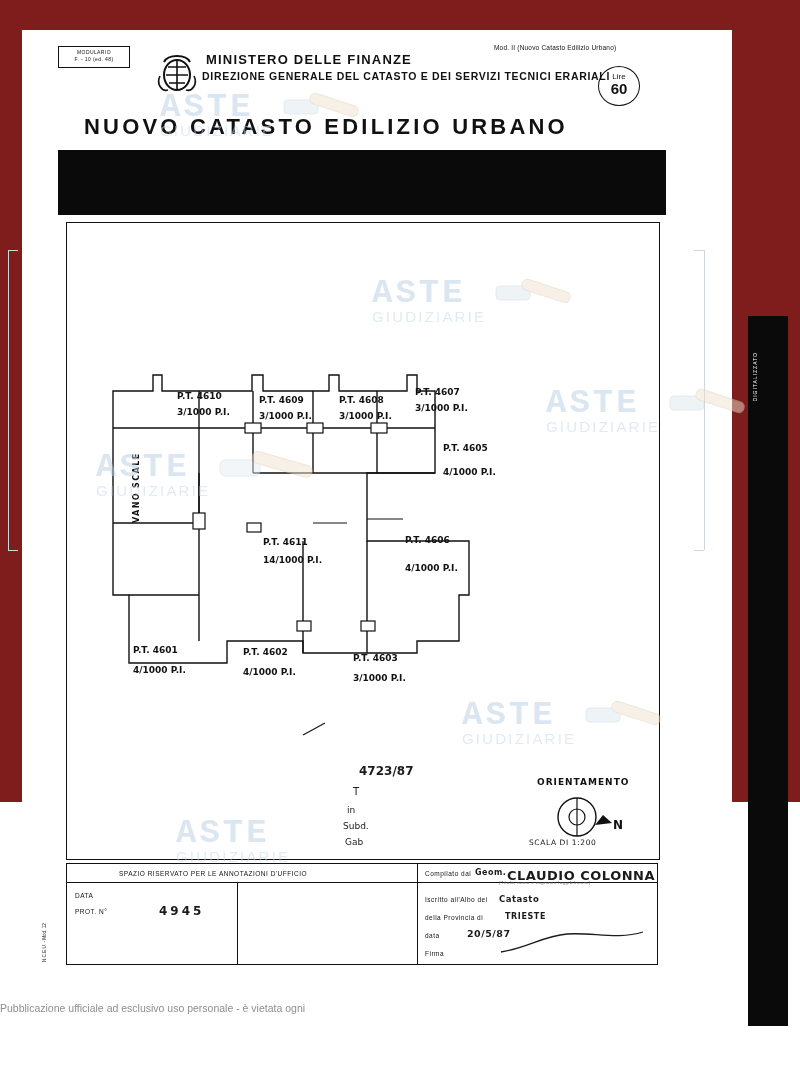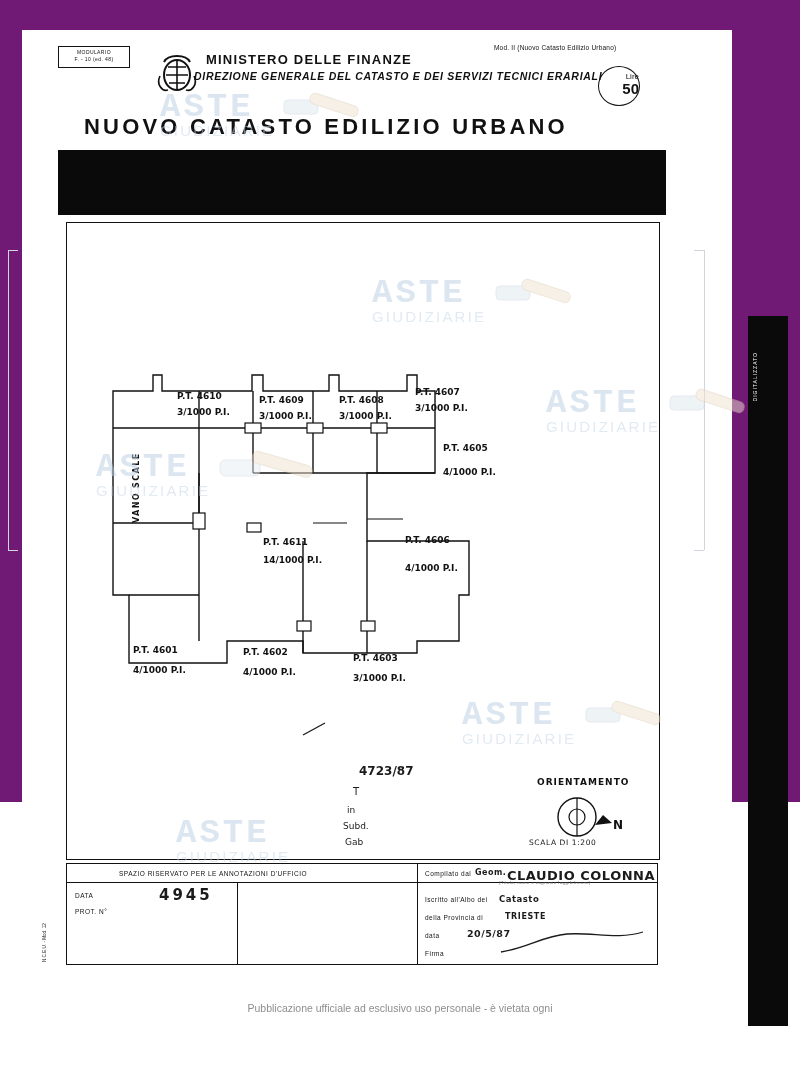--- a/index.html
+++ b/index.html
@@ -1,33 +1,33 @@
 <!DOCTYPE html>
 <html><head>
 <meta charset="utf-8">
 <style>
   html,body{margin:0;padding:0;background:#ffffff;}
   body{width:800px;height:1069px;position:relative;font-family:"Liberation Sans",sans-serif;overflow:hidden;}
 
-  .page{position:absolute;left:0;top:0;width:800px;height:802px;background:#701a75;}
+  .page{position:absolute;left:0;top:0;width:800px;height:802px;background:#7f1d1d;}
 
   
   .sheet{position:absolute;left:22px;top:30px;width:710px;height:990px;background:#fff;}
 
   
   .edge{position:absolute;background:#cfd6dd;}
 
   
   .hdr{position:absolute;left:36px;top:14px;width:625px;height:64px;}
   .modbox{position:absolute;left:0px;top:2px;width:72px;height:22px;border:1px solid #111;font-size:5px;line-height:7px;text-align:center;padding-top:2px;box-sizing:border-box;letter-spacing:.4px;color:#111;}
   .stemma{position:absolute;left:98px;top:6px;width:42px;height:46px;}
   .minline1{position:absolute;left:148px;top:8px;font-size:13px;font-weight:bold;letter-spacing:1.2px;color:#111;}
-  .minline2{position:absolute;left:136px;top:26px;font-size:10.5px;font-weight:bold;letter-spacing:.7px;color:#111;font-style:italic;}
+  .minline2{position:absolute;left:144px;top:26px;font-size:10.5px;font-weight:bold;letter-spacing:.7px;color:#111;}
   .topright{position:absolute;left:436px;top:0px;font-size:6.5px;color:#111;letter-spacing:.2px;}
-  .lirebox{position:absolute;left:540px;top:22px;width:42px;height:40px;border:1.5px solid #111;border-radius:50%;text-align:right;font-size:8px;padding-top:5px;box-sizing:border-box;color:#111;}
+  .lirebox{position:absolute;left:540px;top:22px;width:42px;height:40px;border:1.5px solid #111;border-radius:50%;text-align:center;font-size:8px;padding-top:5px;box-sizing:border-box;color:#111;}
   .lirebox b{display:block;font-size:15px;line-height:15px;}
 
   .bigtitle{position:absolute;left:62px;top:84px;font-size:22px;font-weight:bold;letter-spacing:3.2px;color:#111;}
 
   
   .redact{position:absolute;left:36px;top:120px;width:608px;height:65px;background:#0a0a0a;}
 
   
   .frame{position:absolute;left:44px;top:192px;width:592px;height:636px;border:1px solid #111;background:#fff;}
 
@@ -48,21 +48,21 @@
   .rightbar-txt{position:absolute;left:752px;top:352px;width:14px;color:#fff;font-size:5px;writing-mode:vertical-rl;transform:rotate(180deg);letter-spacing:1px;}
 
   
   .wm{position:absolute;opacity:.5;pointer-events:none;user-select:none;}
   .wm .a{font-size:34px;letter-spacing:3px;color:#b9cfe2;font-weight:bold;font-family:Liberation Mono, monospace;line-height:30px;}
   .wm .b{font-size:15px;letter-spacing:2.2px;color:#c3d6e6;font-family:Liberation Sans, sans-serif;}
   .gavel{position:absolute;}
 
   .wmurl{position:absolute;left:150px;top:928px;font-size:32px;letter-spacing:1px;color:#c7d8e6;font-weight:bold;opacity:.85;}
 
-  .footer{position:absolute;left:0;top:1000px;width:800px;text-align:center;color:#8e8e8e;font-size:10.5px;line-height:17px;}
+  .footer{position:absolute;left:0;top:1000px;width:800px;text-align:left;color:#8e8e8e;font-size:10.5px;line-height:17px;}
 </style>
 </head>
 <body>
 
 <div class="page">
 
   <div class="sheet">
 
     <div class="edge" style="left:-14px;top:220px;width:1px;height:300px;"></div>
     <div class="edge" style="left:682px;top:220px;width:1px;height:300px;"></div>
@@ -87,21 +87,21 @@
           <path d="M38 26 C42 34 36 42 30 40" fill="none" stroke="#111" stroke-width="1.6"></path>
         </svg>
       </div>
 
       <div class="minline1">MINISTERO DELLE FINANZE</div>
       <div class="minline2">DIREZIONE GENERALE DEL CATASTO E DEI SERVIZI TECNICI ERARIALI</div>
       <div class="topright">Mod. II (Nuovo Catasto Edilizio Urbano)</div>
 
       <div class="lirebox">
         <span>Lire</span>
-        <b>50</b>
+        <b>60</b>
       </div>
     </div>
 
     <div class="bigtitle">NUOVO CATASTO EDILIZIO URBANO</div>
 
     <div class="redact"></div>
 
     <div class="frame">
       <svg class="plan" viewBox="0 0 592 636">
         <g stroke="#111" fill="none" stroke-width="1.4">
@@ -192,21 +192,21 @@
 
     <div class="btable">
       <div class="bt-vline" style="left:350px;"></div>
       <div class="bt-vline" style="left:170px;top:18px;"></div>
       <div class="bt-hline" style="top:18px;"></div>
 
       <div class="bt-lbl" style="left:52px;top:6px;">SPAZIO RISERVATO PER LE ANNOTAZIONI D'UFFICIO</div>
 
       <div class="bt-lbl" style="left:8px;top:28px;">DATA</div>
       <div class="bt-lbl" style="left:8px;top:44px;">PROT. N°</div>
-      <div class="bt-lbl hand" style="left:92px;top:22px;font-size:15px;letter-spacing:3px;">4945</div>
+      <div class="bt-lbl hand" style="left:92px;top:40px;font-size:12px;letter-spacing:3px;">4945</div>
 
       <div class="bt-lbl" style="left:358px;top:6px;">Compilato dal</div>
       <div class="bt-lbl hand" style="left:408px;top:4px;font-size:8px;">Geom.</div>
       <div class="bt-lbl hand" style="left:440px;top:4px;font-size:13px;">CLAUDIO COLONNA</div>
       <div class="bt-lbl" style="left:432px;top:16px;font-size:4.2px;color:#555;">(Titolo, nome e cognome leggibilissimi)</div>
 
       <div class="bt-lbl" style="left:358px;top:32px;">Iscritto all'Albo dei</div>
       <div class="bt-lbl hand" style="left:432px;top:30px;font-size:8.5px;">Catasto</div>
 
       <div class="bt-lbl" style="left:358px;top:50px;">della Provincia di</div>

